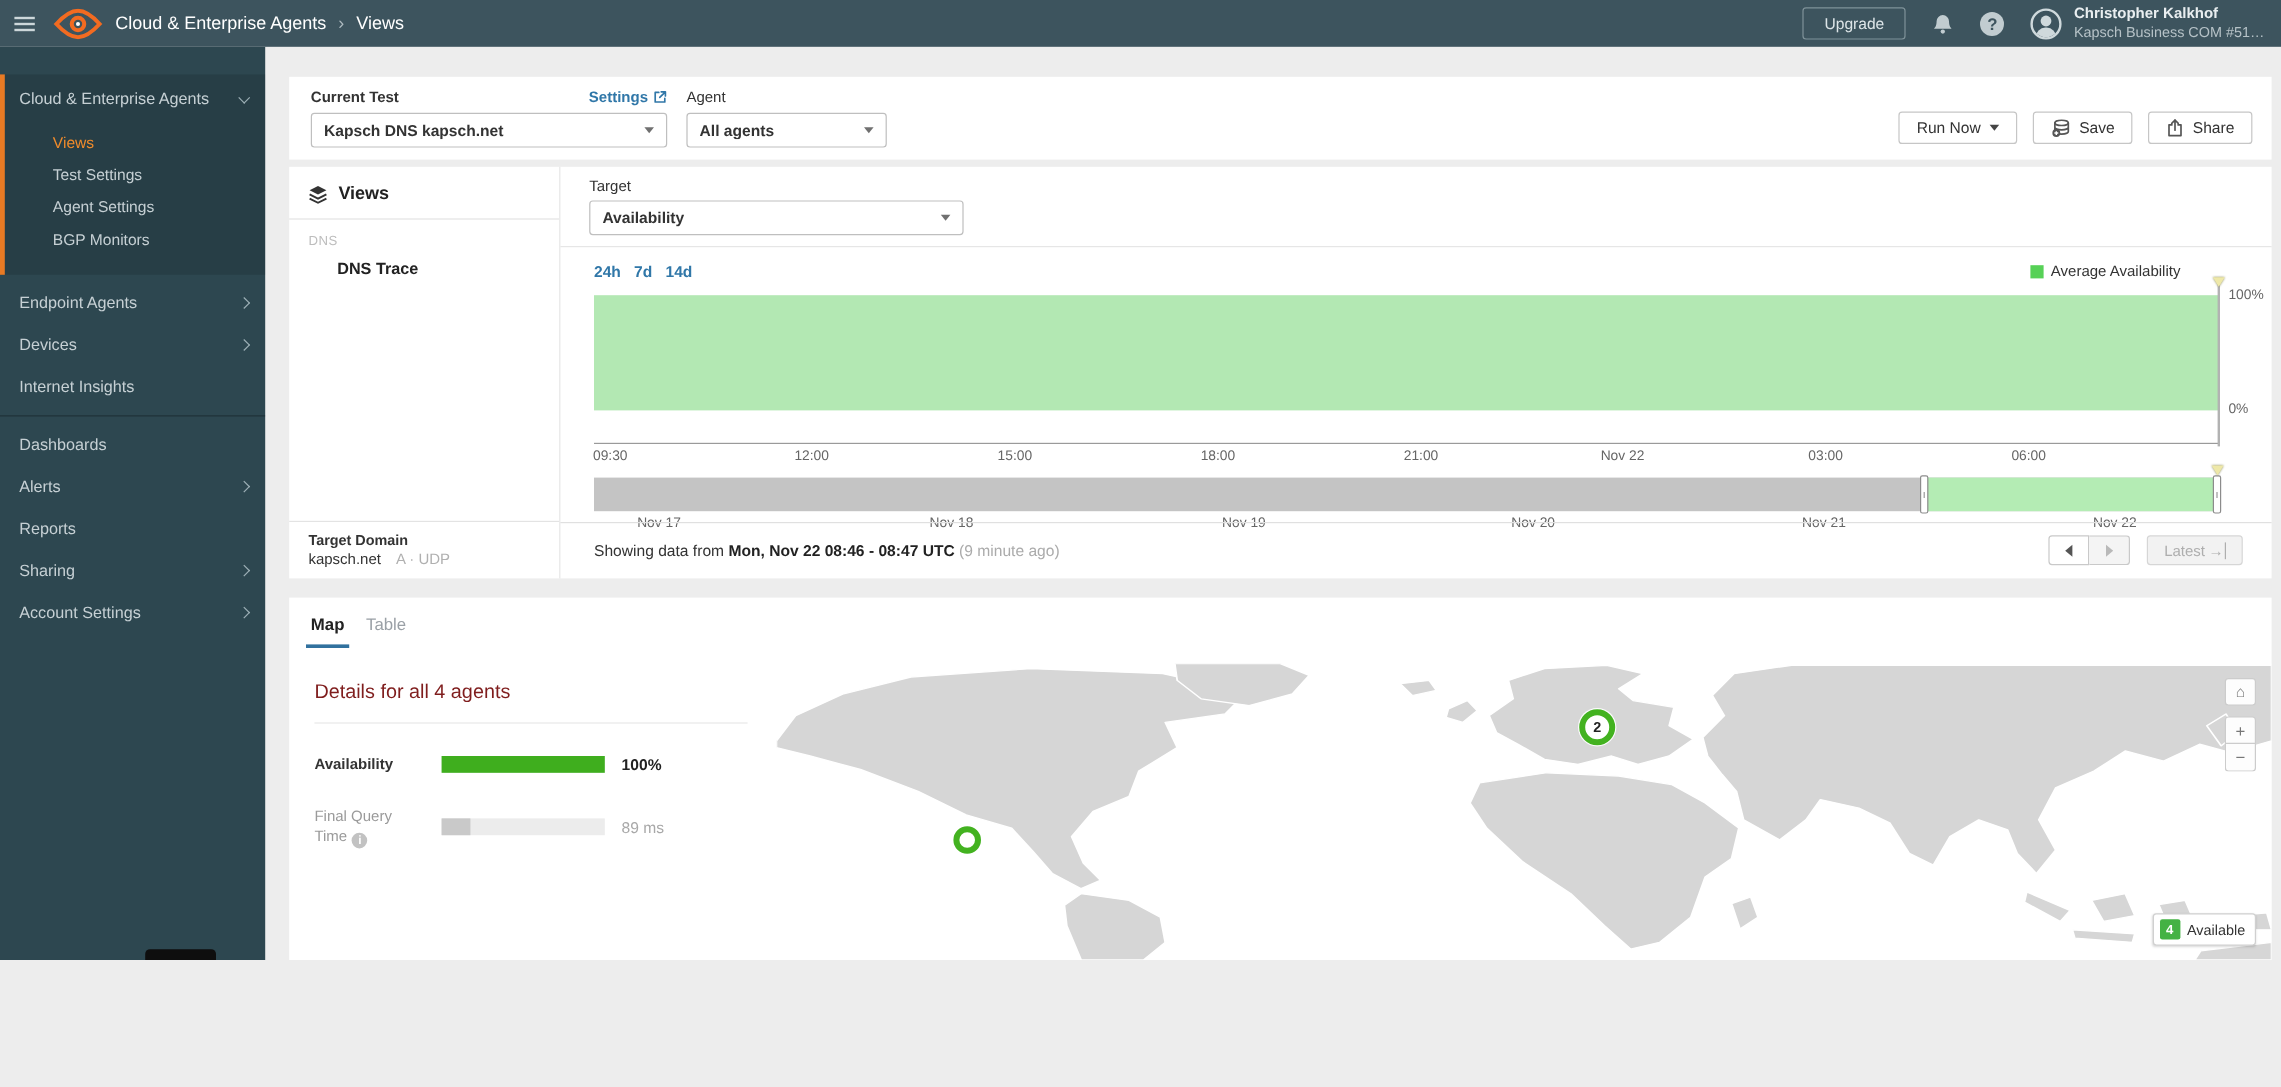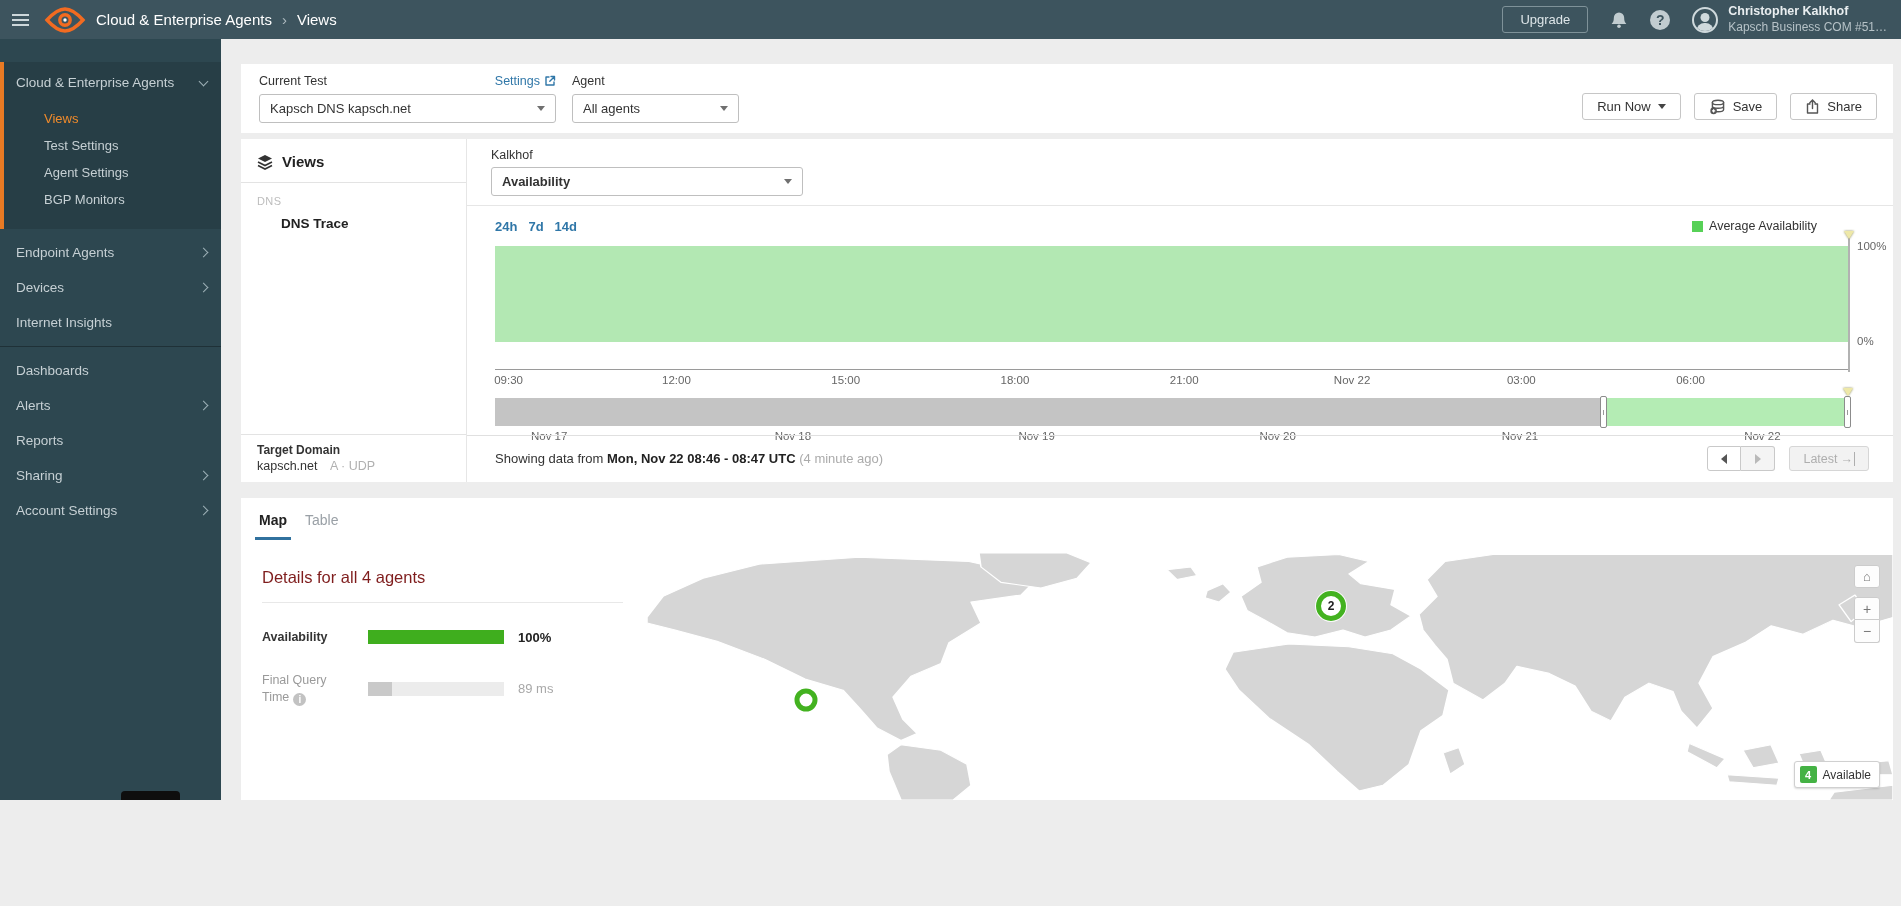--- a/index.html
+++ b/index.html
@@ -46,21 +46,21 @@
   .card { position:absolute; left:20px; right:8px; background:#fff; }
 
   
   .card.toolbar { top:25px; height:69px; display:flex; align-items:flex-start; padding:8px 16px 0 18px; }
   .fld-head { display:flex; justify-content:space-between; align-items:center; height:17px; }
   .fld-label { font-size:12.5px; color:#333; }
   .settings-link { font-size:12.5px; color:#3077a8; cursor:pointer; display:flex; align-items:center; gap:4px; }
   .select { margin-top:5px; height:29px; border:1px solid #bfbfbf; border-radius:3px; background:#fff; display:flex; align-items:center; padding:0 10px; font-size:13px; color:#333; cursor:pointer; }
   .select .val { flex:1; white-space:nowrap; overflow:hidden; }
   .select .caret { width:0; height:0; border-left:4.5px solid transparent; border-right:4.5px solid transparent; border-top:5px solid #707070; margin-left:8px; }
-  .fld1 { width:297px; }
+  .fld1 { width:297px;font-weight:bold; }
   .fld2 { width:167px; margin-left:16px; }
   .toolbar-btns { margin-left:auto; margin-top:21px; display:flex; gap:13px; }
   .btn { height:27px; background:#fff; border:1px solid #c6c6c6; border-radius:3px; font-size:13px; color:#333; display:flex; align-items:center; justify-content:center; padding:0 14px; cursor:pointer; gap:7px; }
   .btn .caret { width:0; height:0; border-left:4.5px solid transparent; border-right:4.5px solid transparent; border-top:5px solid #444; }
 
   
   .card.viewchart { top:100px; height:343px; display:flex; }
   .views-col { width:225px; position:relative; flex-shrink:0; }
   .views-head { display:flex; align-items:center; gap:9px; padding:14px 16px 12px; border-bottom:1px solid #e3e3e3; }
   .views-title { font-size:15px; font-weight:bold; color:#222; }
@@ -257,21 +257,21 @@
         <div class="select">
           <span class="val">Kapsch DNS kapsch.net</span>
           <span class="caret"></span>
         </div>
       </div>
       <div class="fld2">
         <div class="fld-head">
           <span class="fld-label">Agent</span>
         </div>
         <div class="select">
-          <span class="val" style="font-weight:normal">All agents</span>
+          <span class="val" style="font-weight:bold">All agents</span>
           <span class="caret"></span>
         </div>
       </div>
       <div class="toolbar-btns">
         <button class="btn">
           <span>Run Now</span>
           <span class="caret"></span>
         </button>
         <button class="btn">
           <svg width="17" height="16" viewBox="0 0 17 16">
@@ -307,21 +307,21 @@
           <div class="tl">Target Domain</div>
           <div class="tv">
             <span>kapsch.net</span>
             <span class="tm">A · UDP</span>
           </div>
         </div>
       </div>
 
       <div class="chart-col">
         <div class="metric-block">
-          <div class="fld-label">Kalkhof</div>
+          <div class="fld-label">Target</div>
           <div class="select metric-select">
             <span class="val">Availability</span>
             <span class="caret"></span>
           </div>
         </div>
 
         <div class="chart-wrap">
           <div class="ranges-row">
             <span class="range-link">24h</span>
             <span class="range-link">7d</span>
@@ -366,21 +366,21 @@
             <span class="bdate" style="left:57.8%">Nov 20</span>
             <span class="bdate" style="left:75.7%">Nov 21</span>
             <span class="bdate" style="left:93.6%">Nov 22</span>
           </div>
         </div>
 
         <div class="status-row">
           <span class="status-txt">
             <span>Showing data from</span>
             <b>Mon, Nov 22 08:46 - 08:47 UTC</b>
-            <span class="ago">(4 minute ago)</span>
+            <span class="ago">(9 minute ago)</span>
           </span>
           <span class="pager">
             <span class="pgbtn prev">
                 <span class="tri-l"></span>
               </span>
             <span class="pgbtn next">
                 <span class="tri-r"></span>
               </span>
           </span>
           <span class="latest-btn">

